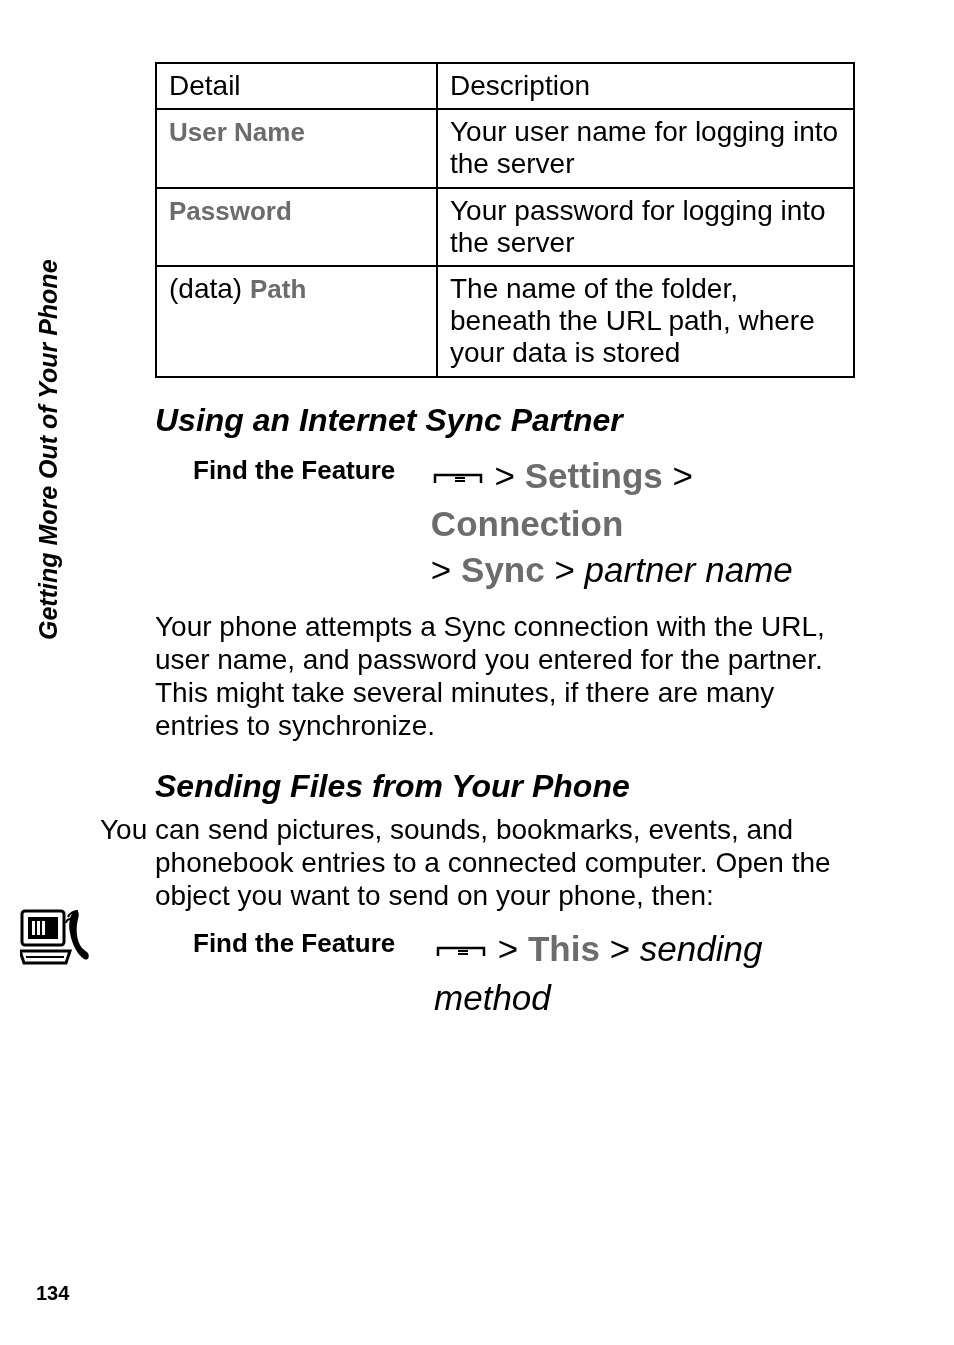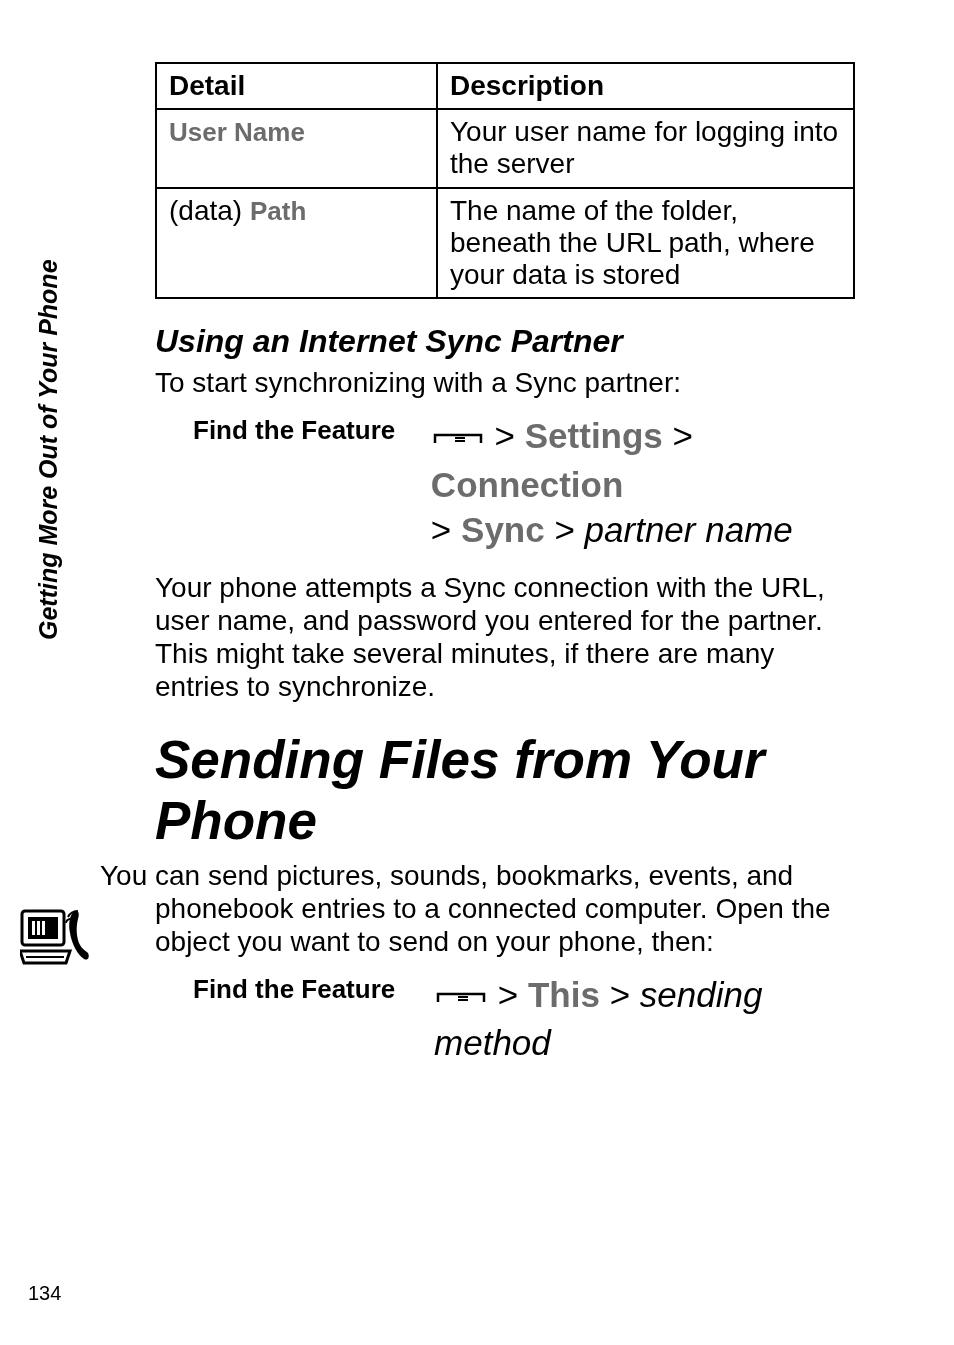--- a/index.html
+++ b/index.html
@@ -30,43 +30,43 @@
     font-size: 25px;
     white-space: nowrap;
   }
   .side-icon {
     position: absolute;
     left: 20px;
     top: 905px;
   }
   .page-num {
     position: absolute;
-    left: 28px;
+    left: 36px;
     bottom: 40px;
-    font-weight: normal;
+    font-weight: bold;
     font-size: 20px;
   }
   .content {
     margin-left: 55px;
   }
   table.detail {
     border-collapse: collapse;
     width: 700px;
     margin-bottom: 24px;
   }
   table.detail th, table.detail td {
     border: 2.5px solid #000;
     padding: 6px 12px 6px 12px;
     text-align: left;
     vertical-align: top;
     font-size: 28px;
     line-height: 1.15;
   }
   table.detail th {
-    font-weight: bold;
+    font-weight: normal;
   }
   .rowlabel {
     font-weight: bold;
     color: #6c6c6c;
     font-size: 26px;
   }
   .rowlabel-prefix {
     font-weight: normal;
     color: #000;
   }
@@ -108,21 +108,21 @@
   .menu-item {
     font-weight: bold;
     color: #6c6c6c;
   }
   .italic {
     font-style: italic;
   }
   h1.section {
     font-style: italic;
     font-weight: bold;
-    font-size: 53px;
+    font-size: 32px;
     margin: 26px 0 8px 0;
   }
 </style>
 </head>
 <body>
 
 <div class="page">
 
   <div class="side-label">Getting More Out of Your Phone</div>
 
@@ -153,30 +153,33 @@
       <tbody>
           <tr>
         <th style="width:255px;">Detail</th>
         <th>Description</th>
       </tr>
       <tr>
         <td><span class="rowlabel">User Name</span></td>
         <td>Your user name for logging into the server</td>
       </tr>
       <tr>
+        <td><span class="rowlabel">Password</span></td>
+        <td>Your password for logging into the server</td>
+      </tr>
+      <tr>
         <td>
           <span class="rowlabel-prefix">(data) </span><span class="rowlabel">Path</span>
         </td>
         <td>The name of the folder, beneath the URL path, where your data is stored</td>
       </tr>
     </tbody>
       </table>
 
     <h2 class="subhead">Using an Internet Sync Partner</h2>
-    <p class="body">To start synchronizing with a Sync partner:</p>
 
     <div class="feature-block">
       <div class="feature-label">Find the Feature</div>
       <div class="feature-path">
         <span class="menu-key">
           <svg width="54" height="22" viewBox="0 0 54 22">
             <path d="M 4 14 L 4 6 L 50 6 L 50 14" fill="none" stroke="#000" stroke-width="2.5"></path>
             <line x1="24" y1="9" x2="34" y2="9" stroke="#000" stroke-width="2"></line>
             <line x1="24" y1="12" x2="34" y2="12" stroke="#000" stroke-width="2"></line>
           </svg>

